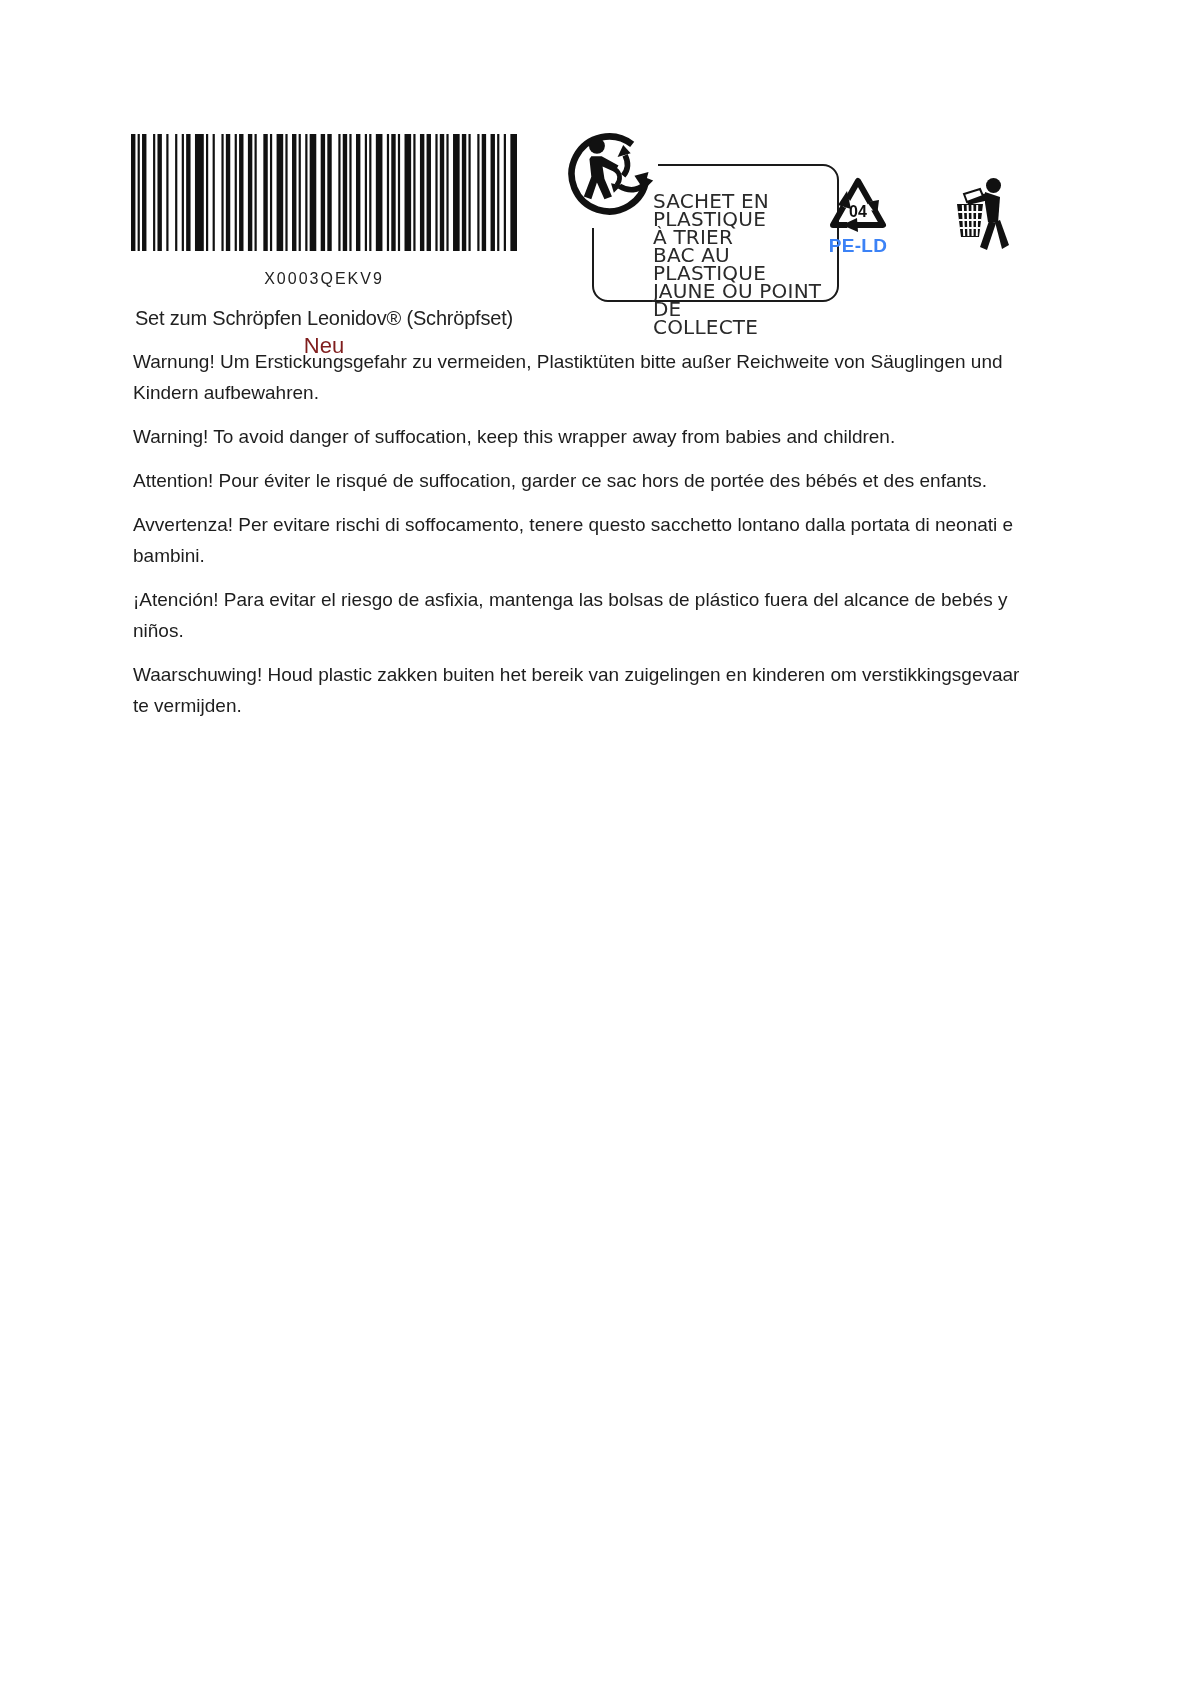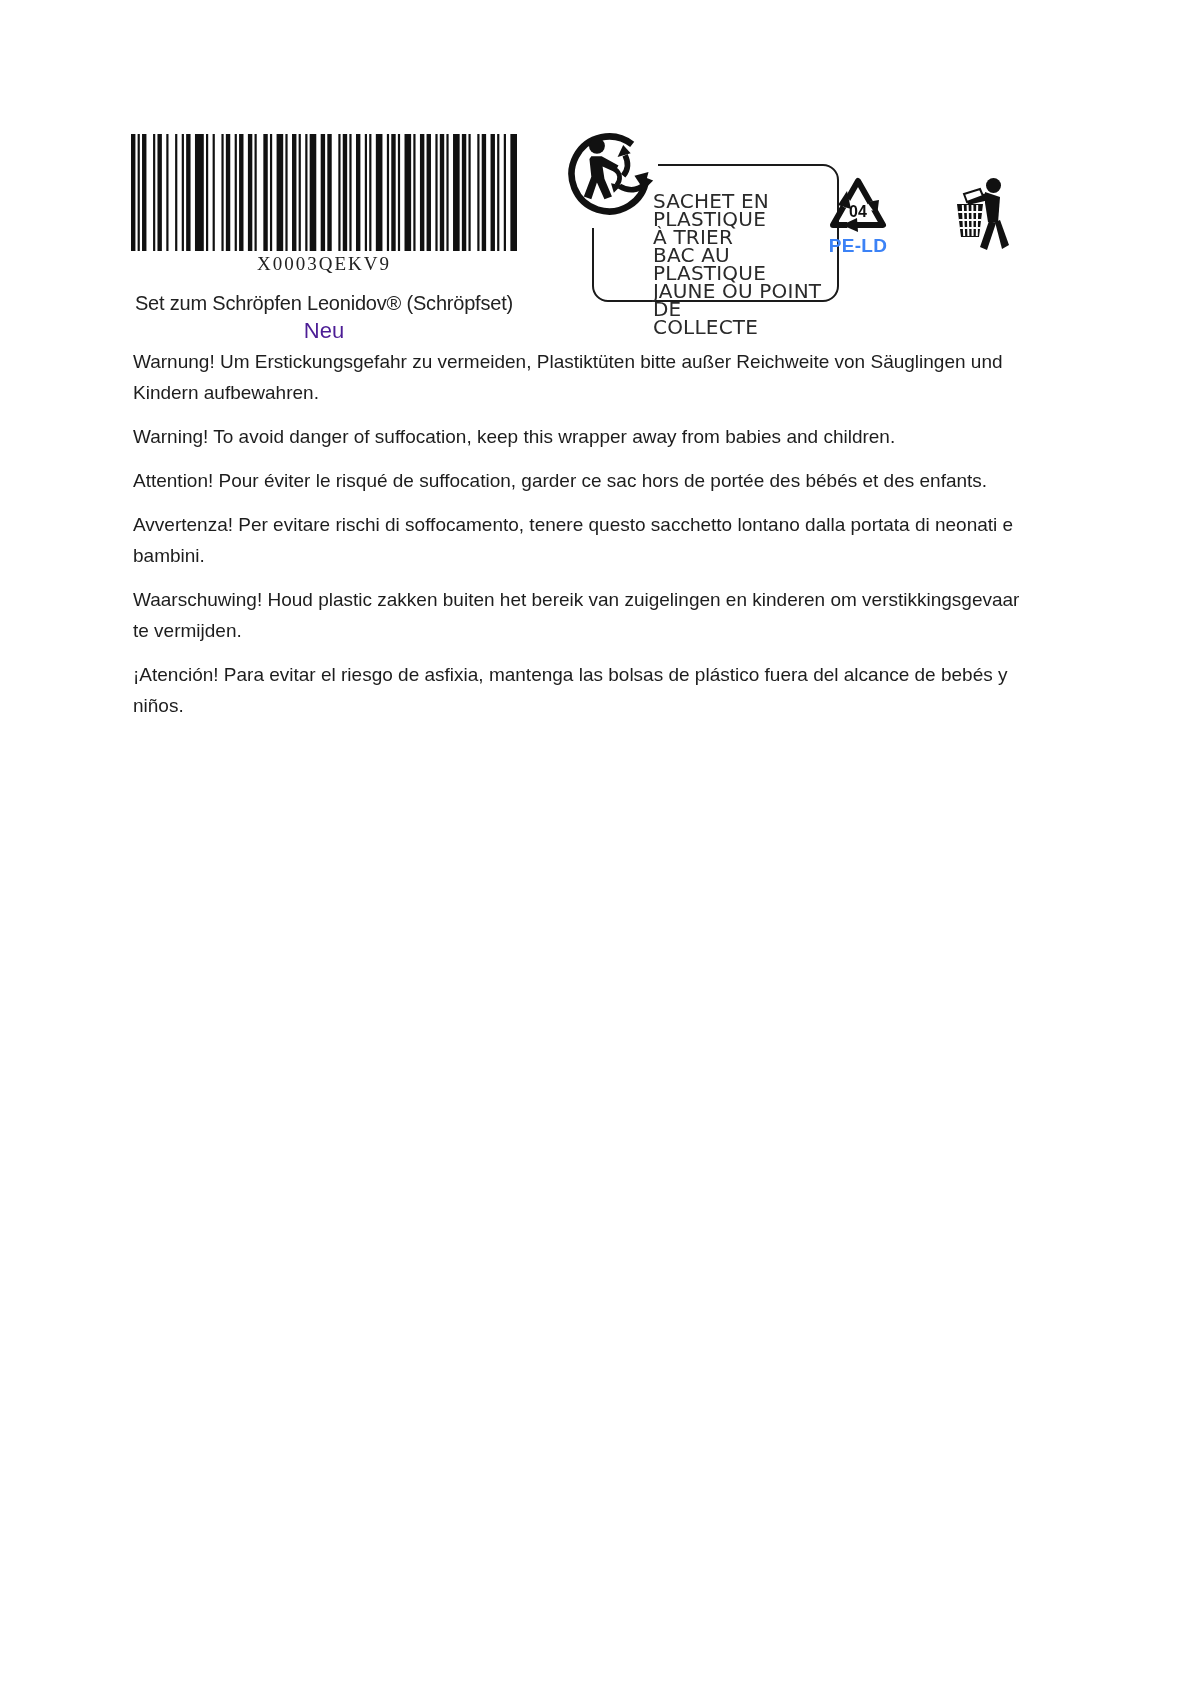--- a/index.html
+++ b/index.html
@@ -4,23 +4,23 @@
 <style>
   html,body{margin:0;padding:0;background:#ffffff;}
   .page{
     position:relative;width:1190px;height:1683px;background:#ffffff;
     font-family:"Liberation Sans",sans-serif;color:#1a1a1a;overflow:hidden;
   }
   
   .barcode-block{position:absolute;left:131px;top:134px;width:386px;text-align:center;}
   .bars{width:386px;height:117px;}
   .bars svg{width:100%;height:100%;display:block;}
-  .code{font-size:19px;letter-spacing:2px;line-height:22px;margin-top:2px;color:#222;font-family:Liberation Serif, serif;}
+  .code{font-size:16px;letter-spacing:2px;line-height:22px;margin-top:17px;color:#222;}
   .product{font-size:20px;letter-spacing:-0.2px;line-height:23px;margin-top:17px;white-space:nowrap;color:#222;}
-  .condition{font-size:22px;line-height:24px;margin-top:4px;color:#4c1d95;}
+  .condition{font-size:22px;line-height:24px;margin-top:4px;color:#7f1d1d;}
   
   .sort-box{
     position:absolute;left:592px;top:164px;width:247px;height:138px;
     border:2.5px solid #1a1a1a;border-radius:16px;box-sizing:border-box;
   }
   .box-mask{position:absolute;left:558px;top:120px;width:100px;height:108px;background:#ffffff;}
   .triman-logo{position:absolute;left:566px;top:127px;width:90px;height:92px;}
   .triman-text{
     position:absolute;left:653px;top:192px;width:190px;
     font-family:"DejaVu Sans",sans-serif;font-size:20px;line-height:18px;
@@ -162,17 +162,17 @@
       <path d="M7 44 L29.4 44"></path>
       <path d="M7.8 52 L28.6 52"></path>
     </g>
   </svg>
 
   <main class="warnings" id="warnings">
       <p>Warnung! Um Erstickungsgefahr zu vermeiden, Plastiktüten bitte außer Reichweite von Säuglingen und Kindern aufbewahren.</p>
       <p>Warning! To avoid danger of suffocation, keep this wrapper away from babies and children.</p>
       <p>Attention! Pour éviter le risqué de suffocation, garder ce sac hors de portée des bébés et des enfants.</p>
       <p>Avvertenza! Per evitare rischi di soffocamento, tenere questo sacchetto lontano dalla portata di neonati e bambini.</p>
+      <p>¡Atención! Para evitar el riesgo de asfixia, mantenga las bolsas de plástico fuera del alcance de bebés y niños.</p>
       <p>Waarschuwing! Houd plastic zakken buiten het bereik van zuigelingen en kinderen om verstikkingsgevaar te vermijden.</p>
-      <p>¡Atención! Para evitar el riesgo de asfixia, mantenga las bolsas de plástico fuera del alcance de bebés y niños.</p>
     </main>
 
 </div>
 
 </body></html>

